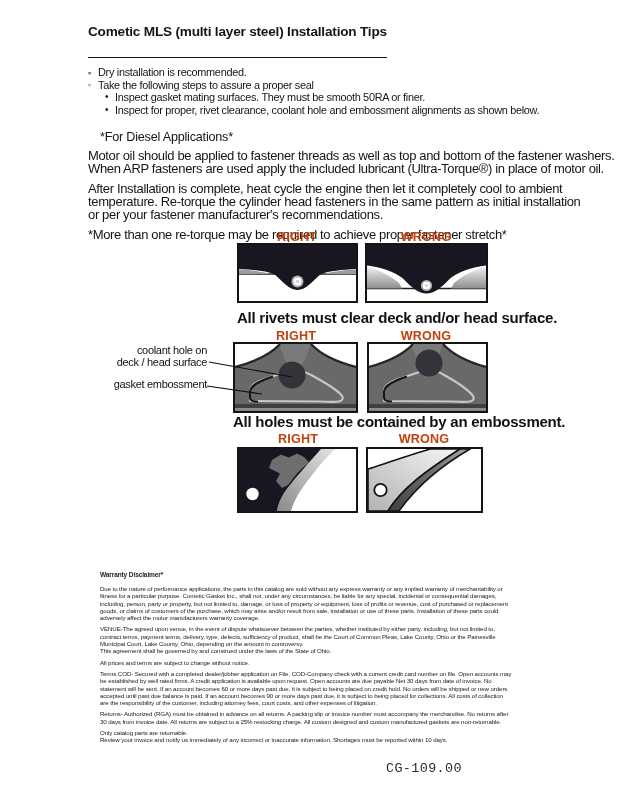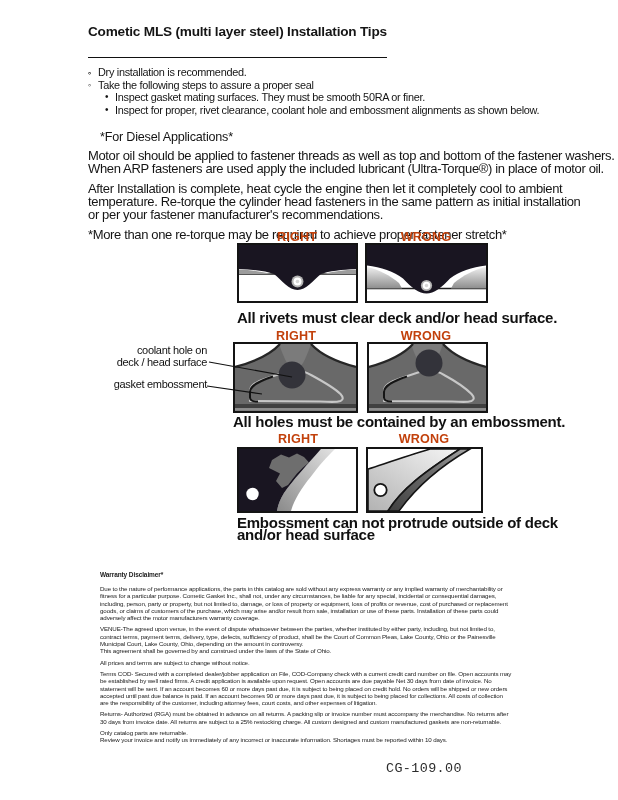--- a/index.html
+++ b/index.html
@@ -190,24 +190,20 @@
             <stop offset="1" stop-color="#a6a6a6"></stop>
         </linearGradient>
       </defs>
       <rect width="113" height="62" fill="#ffffff"></rect>
       <path d="M0,20 C23,12.5 44,5.5 62,0 L92,0 C56,23 33,40.5 20,62 L0,62 Z" fill="url(#g-deck)" stroke="#141414" stroke-width="1.6"></path>
       <path d="M92,0 C56,23 33,40.5 20,62 L31,62 C47,39.5 71,18 102,0 Z" fill="url(#g-emb)" stroke="#141414" stroke-width="1.6"></path>
       <circle cx="12.5" cy="41" r="6.2" fill="#ffffff" stroke="#141414" stroke-width="1.8"></circle>
     </svg>
   </div>
 
-  <div class="caption" style="left:237px;top:517px">
-    <div>Embossment can not protrude outside of deck</div>
-    <div>and/or head surface</div>
-  </div>
 
   <div class="warranty">
     <div class="w-head">Warranty Disclaimer*</div>
     <div>
         <div class="wpara">
           <div class="wline">Due to the nature of performance applications, the parts in this catalog are sold without any express warranty or any implied warranty of merchantability or</div>
           <div class="wline">fitness for a particular purpose.  Cometic Gasket Inc., shall not, under any circumstances, be liable for any special, incidental or consequential damages,</div>
           <div class="wline">including, person, party or property, but not limited to, damage, or loss of property or equipment, loss of profits or revenue, cost of purchased or replacement</div>
           <div class="wline">goods, or claims of customers of the purchase, which may arise and/or result from sale, installation or use of these parts.  Installation of these parts could</div>
           <div class="wline">adversely affect the motor manufacturers warranty coverage.</div>

